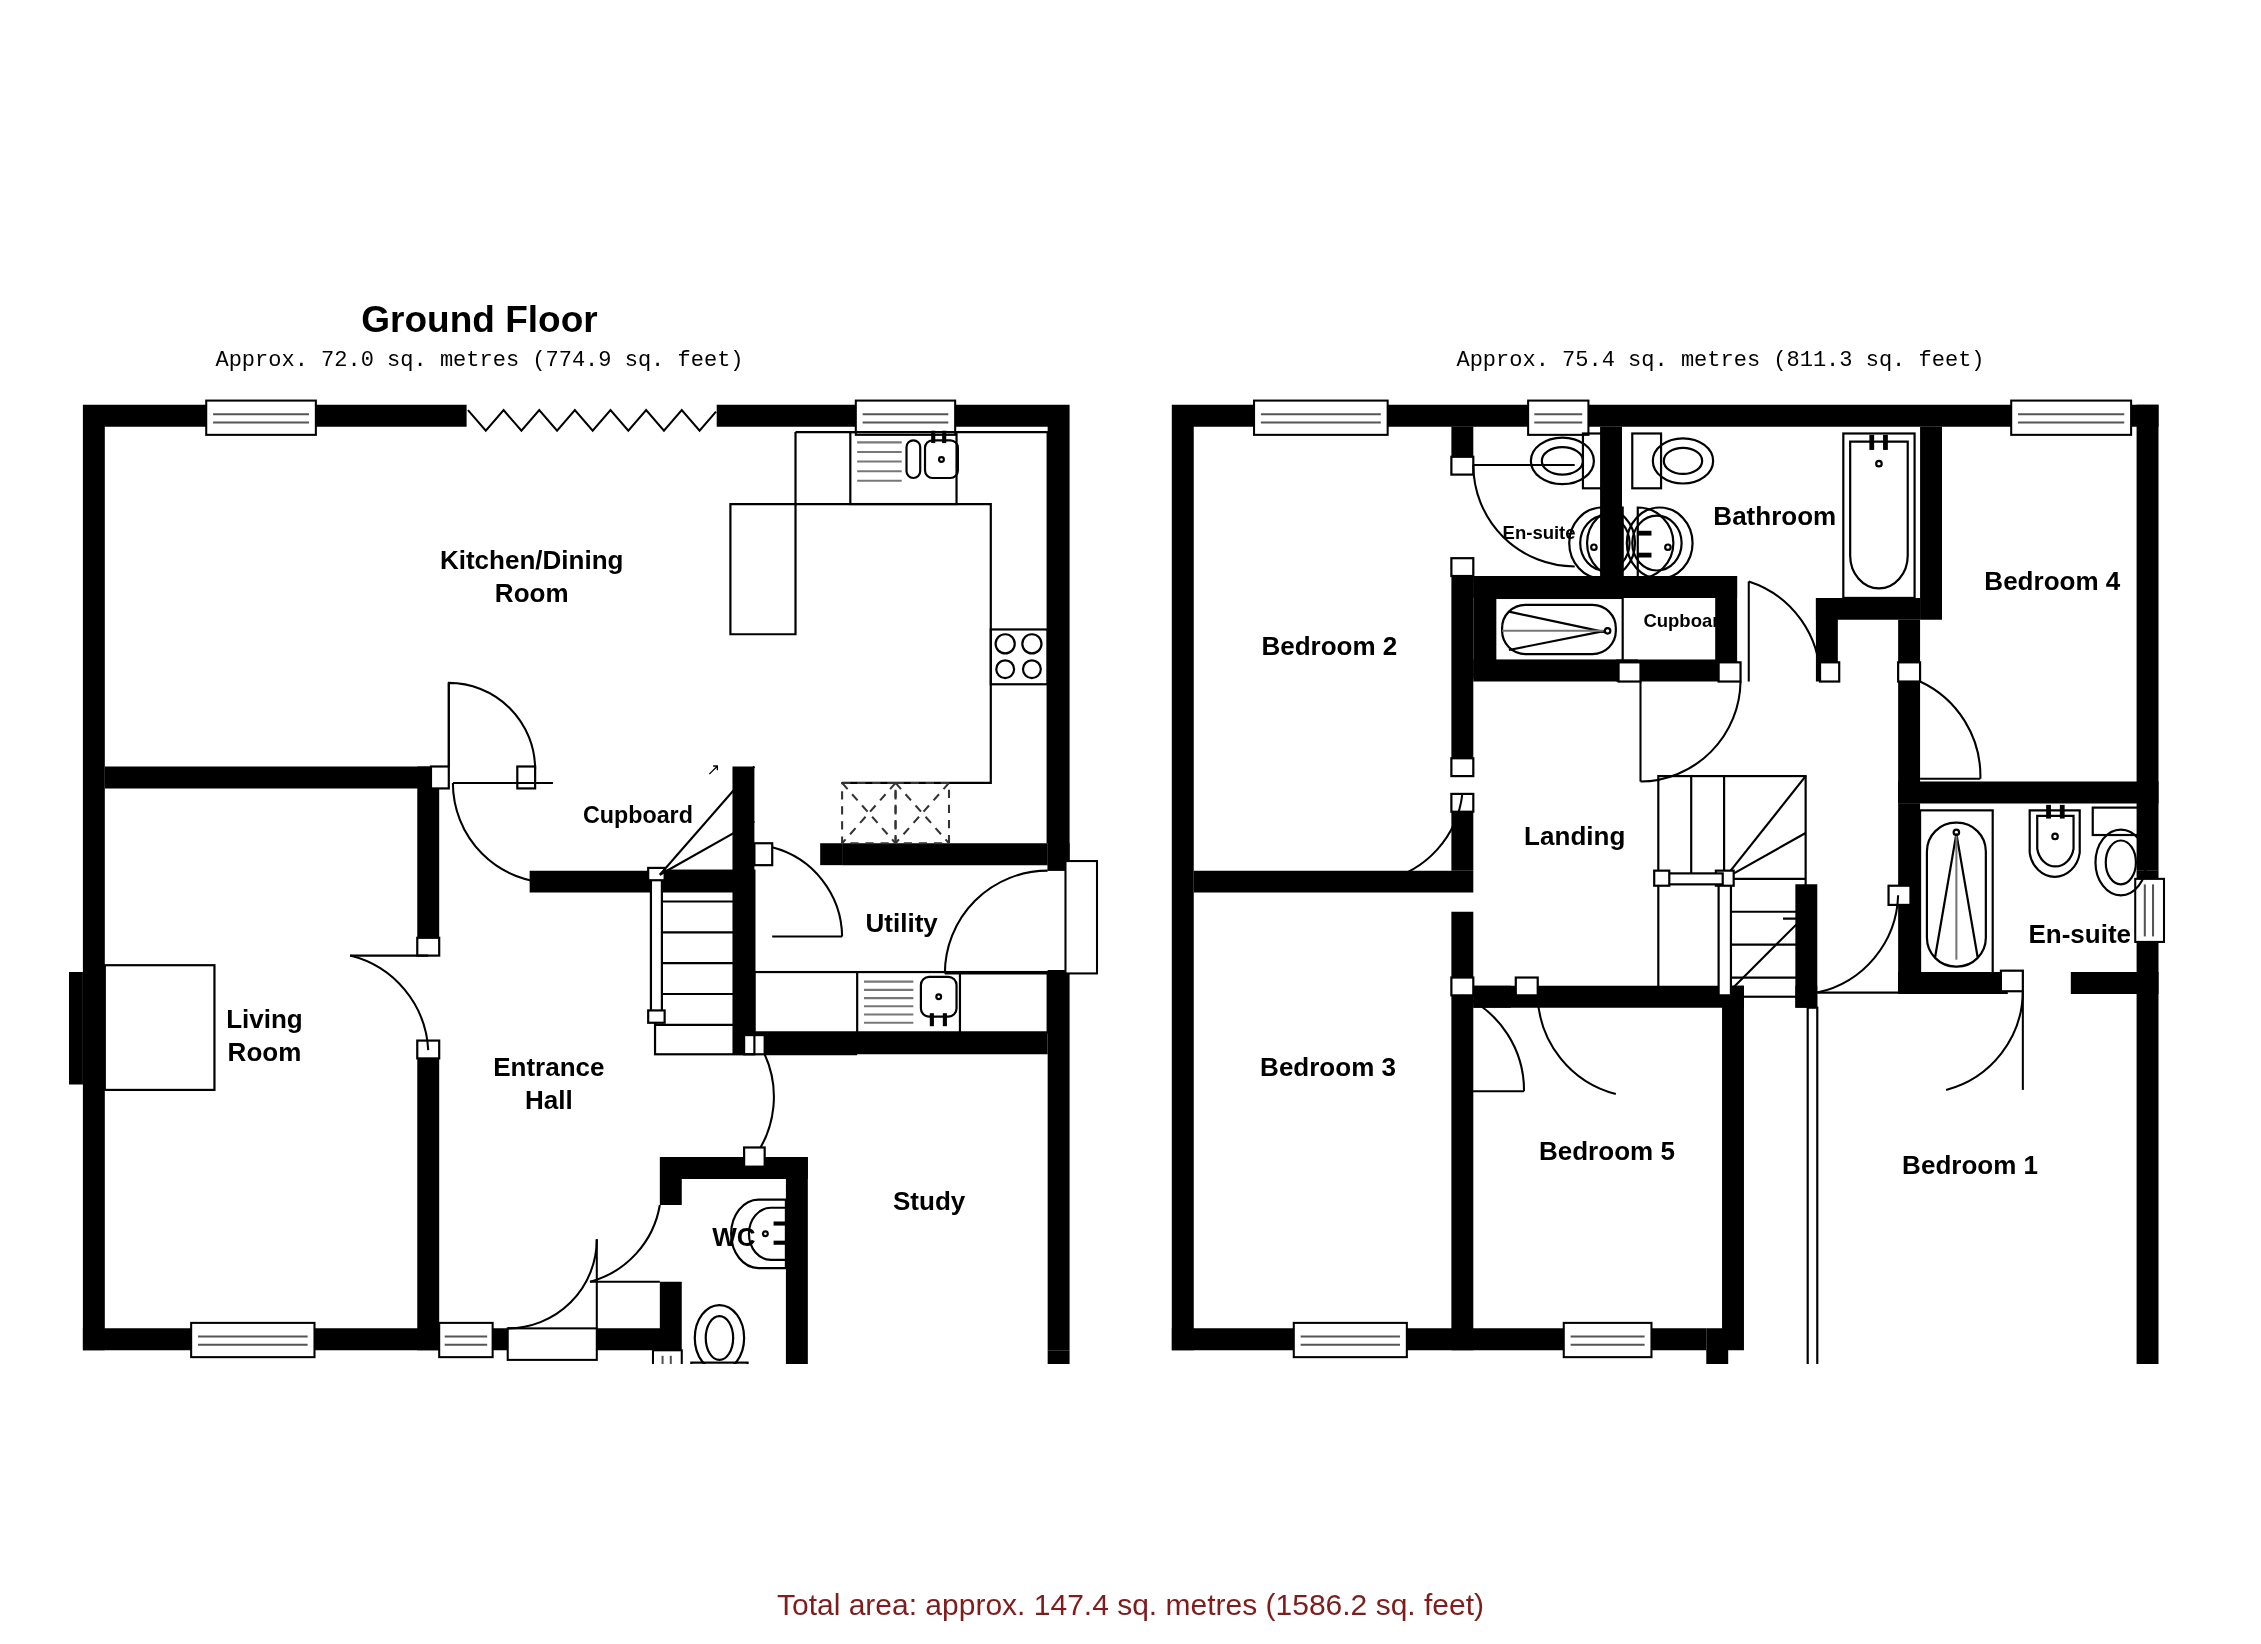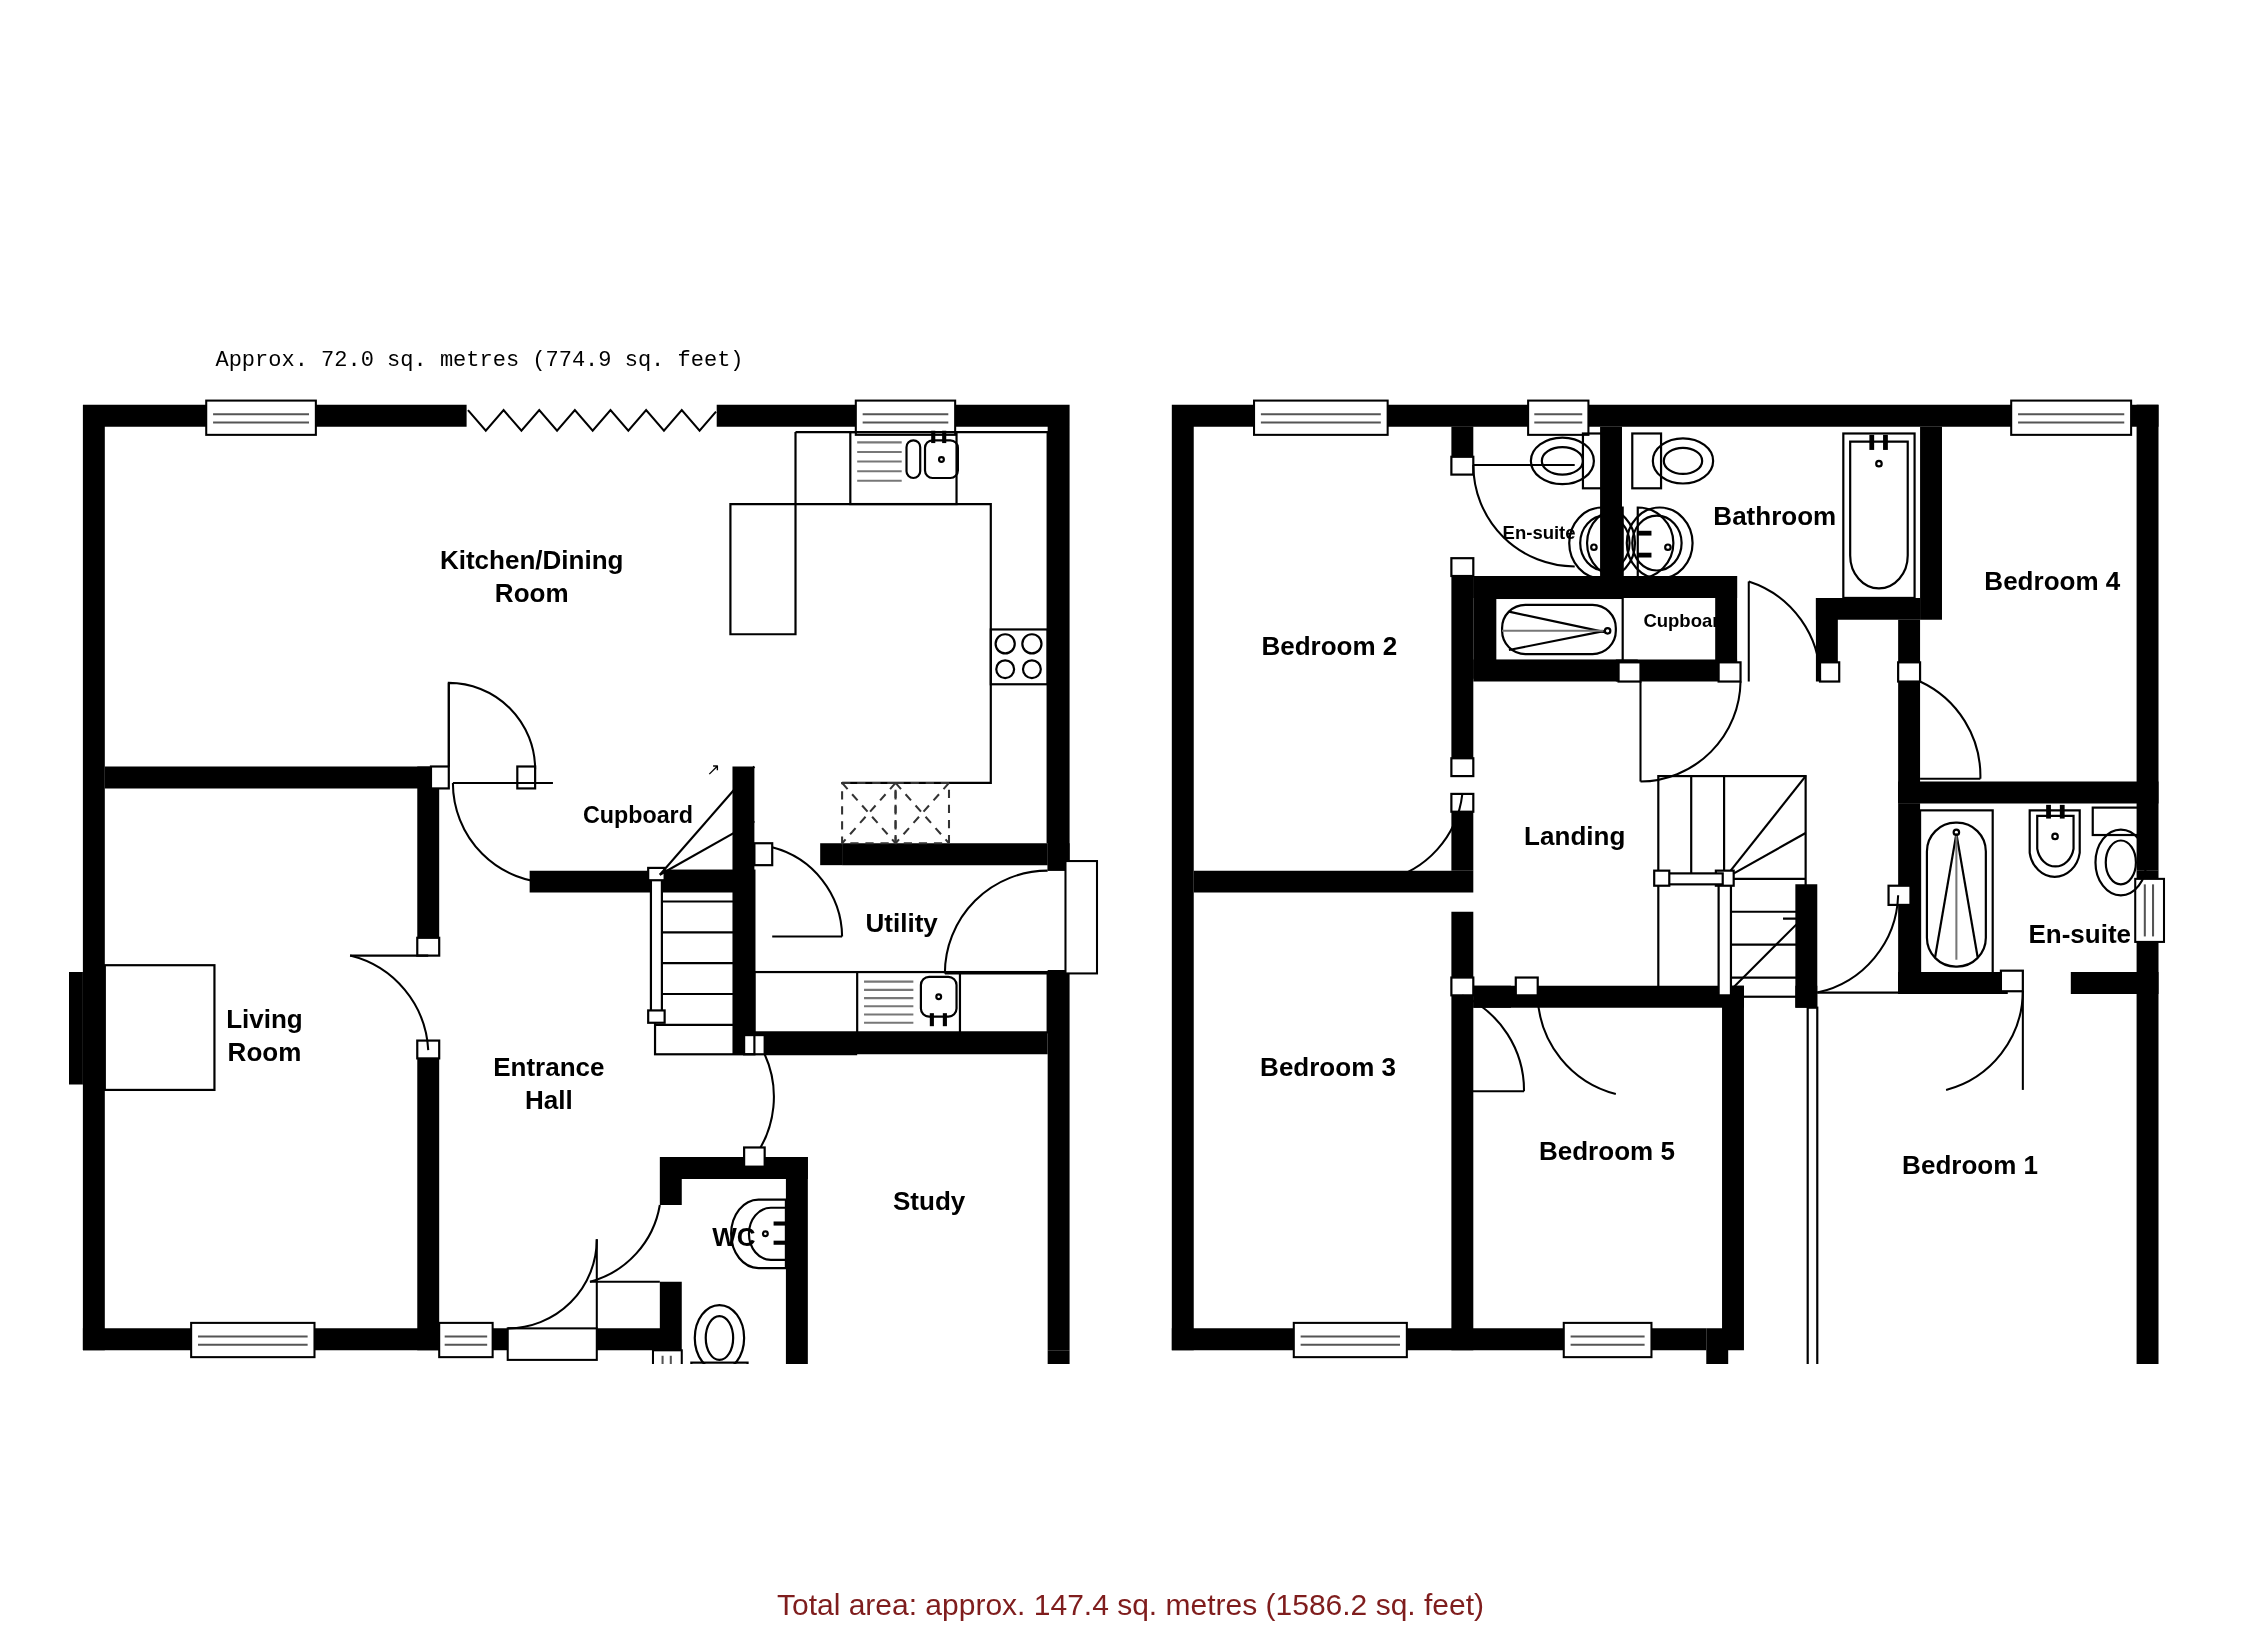--- a/index.html
+++ b/index.html
@@ -74,22 +74,24 @@
   }
   .rl-big   { font-size: 38px; }
   .rl-med   { font-size: 34px; }
   .rl-small { font-size: 27px; }
 </style>
 </head>
 <body>
 
 <div id="page">
 
+  <div class="floor-title" id="gf-title">Ground Floor</div>
   <div class="floor-sub" id="gf-sub">Approx. 72.0 sq. metres (774.9 sq. feet)</div>
 
+  <div class="floor-sub" id="ff-sub">Approx. 75.4 sq. metres (811.3 sq. feet)</div>
 
   <svg id="gf-svg" class="plan-svg" width="1083" height="973" viewBox="0 0 1580 1420">
 
     <g>
 
       <path class="wall" d="M 20,20 L 580,20 L 580,52 L 52,52 L 52,1400 L 20,1400 Z"></path>
 
       <path class="wall" d="M 945,20 L 1460,20 L 1460,700 L 1428,700 L 1428,52 L 945,52 Z"></path>
 
       <path class="wall" d="M 1428,660 L 1460,660 L 1460,700 L 1428,700 Z"></path>

